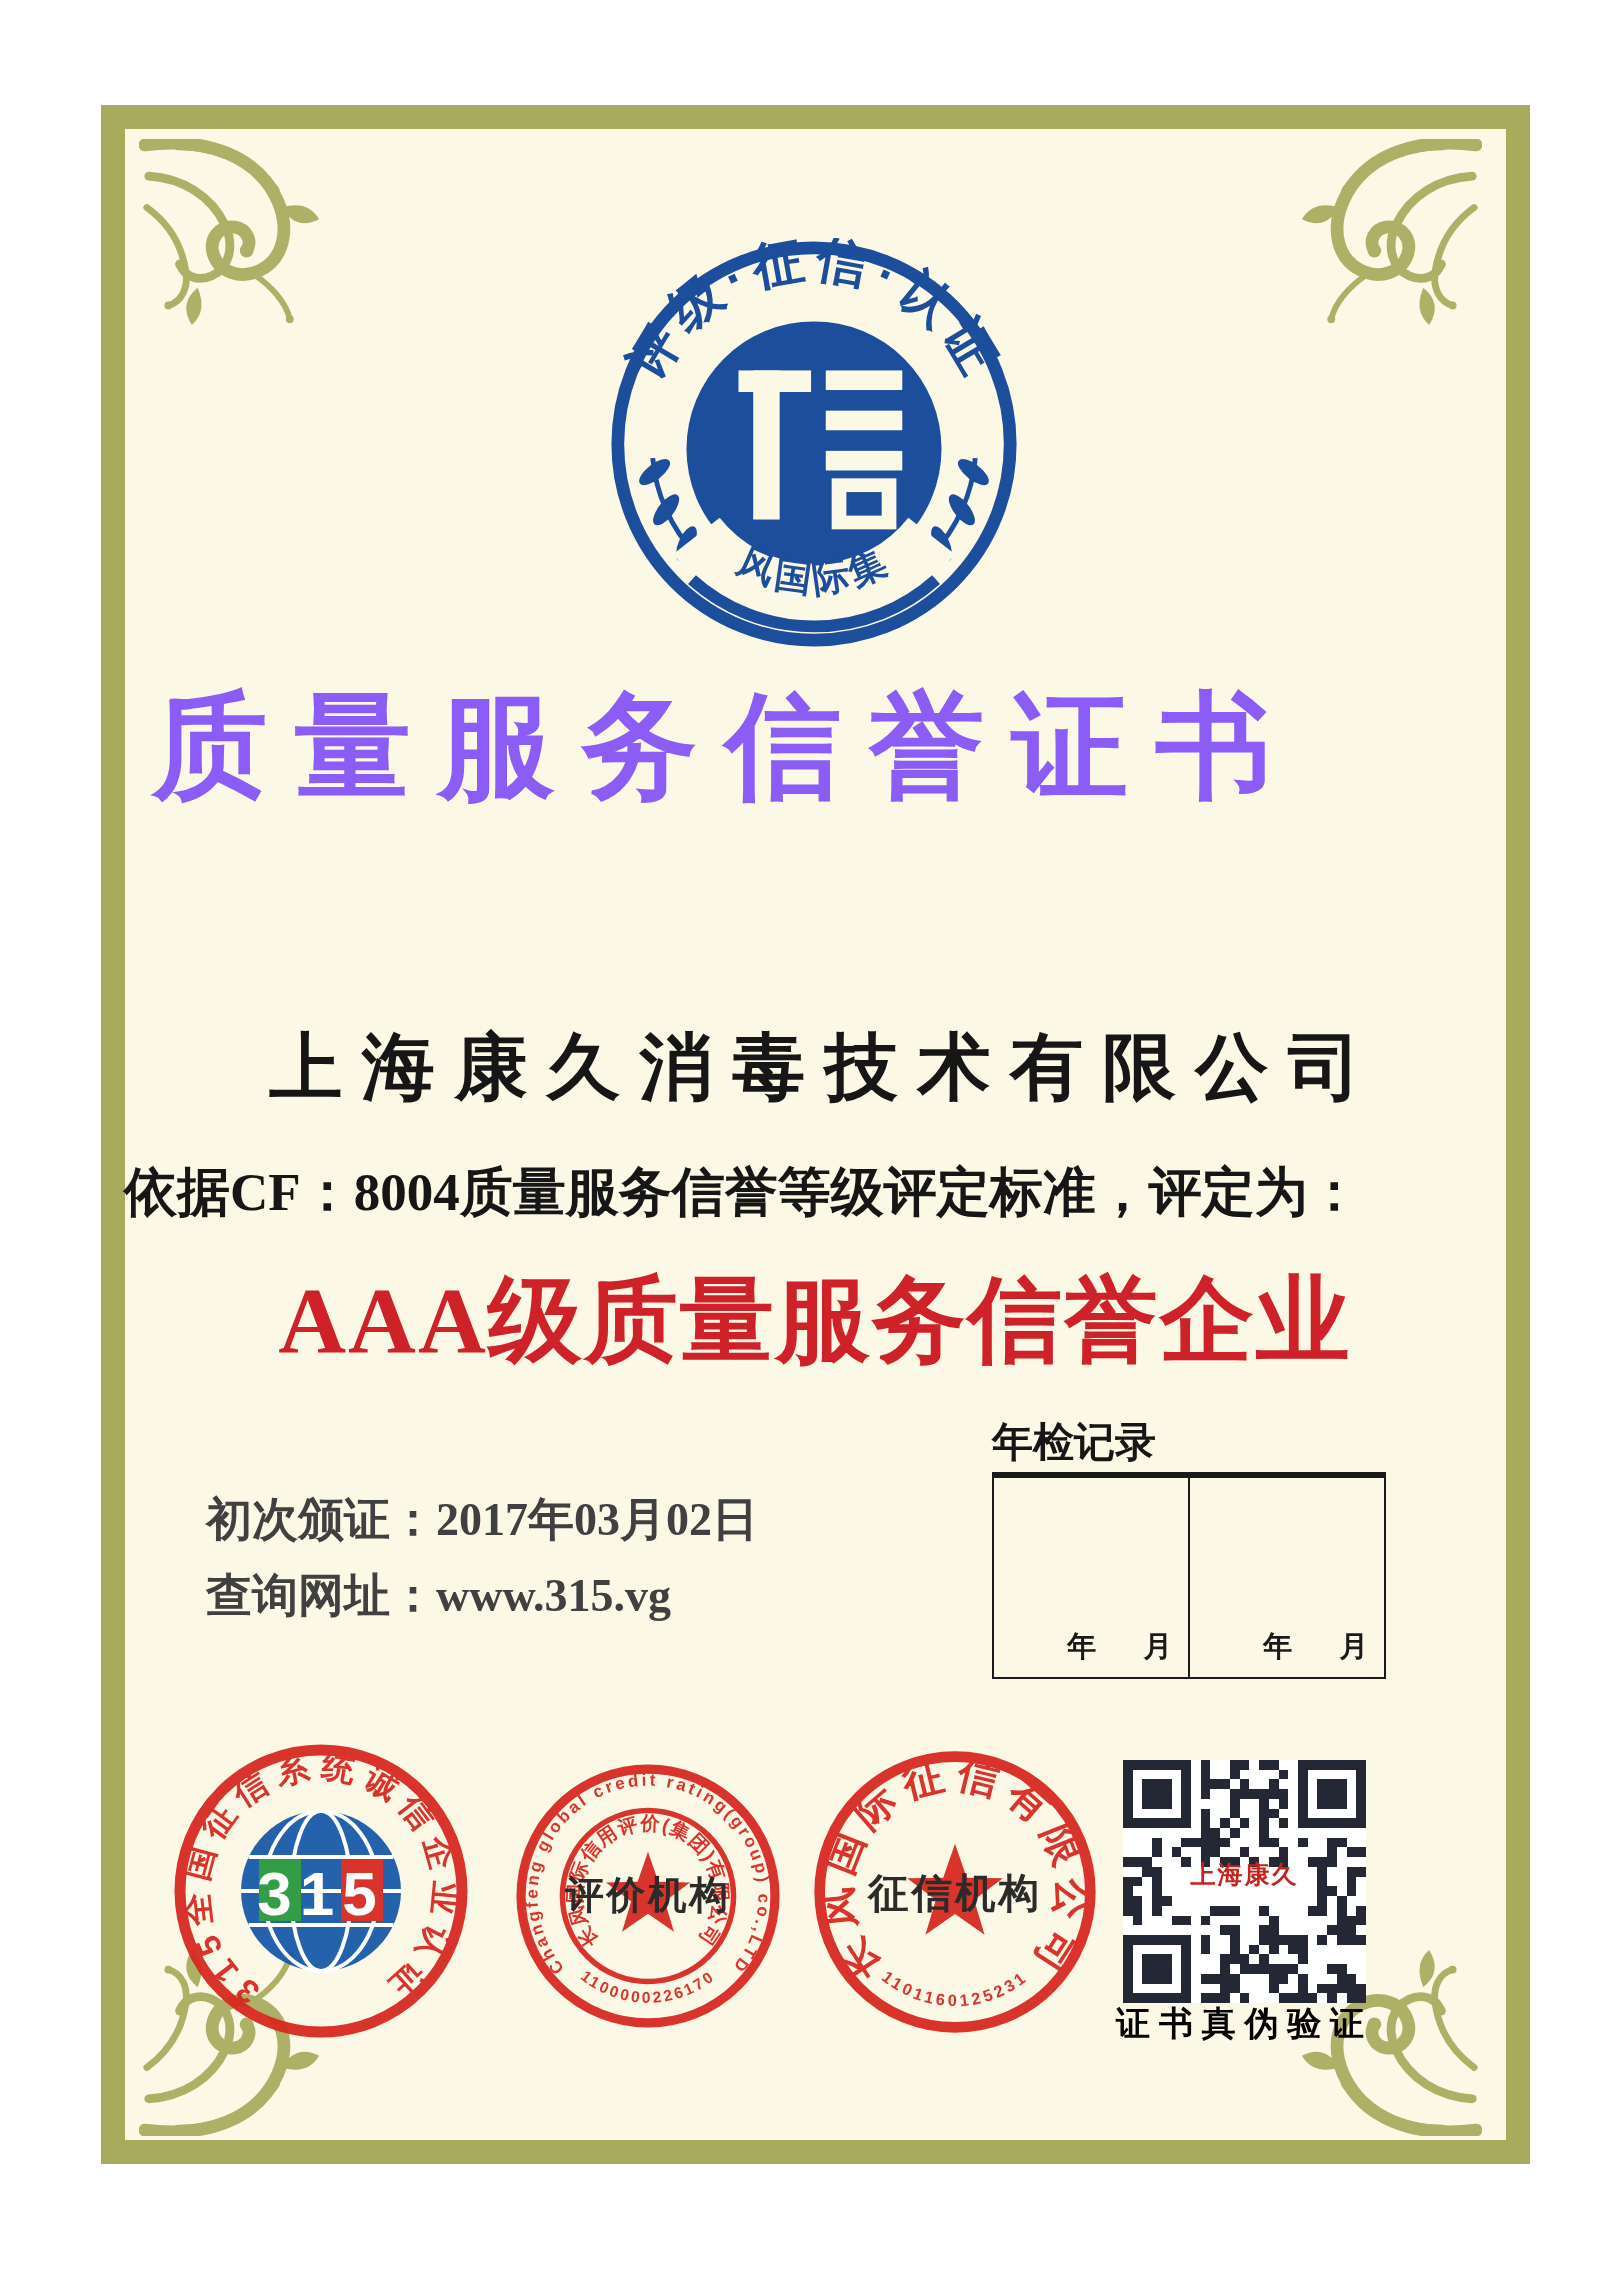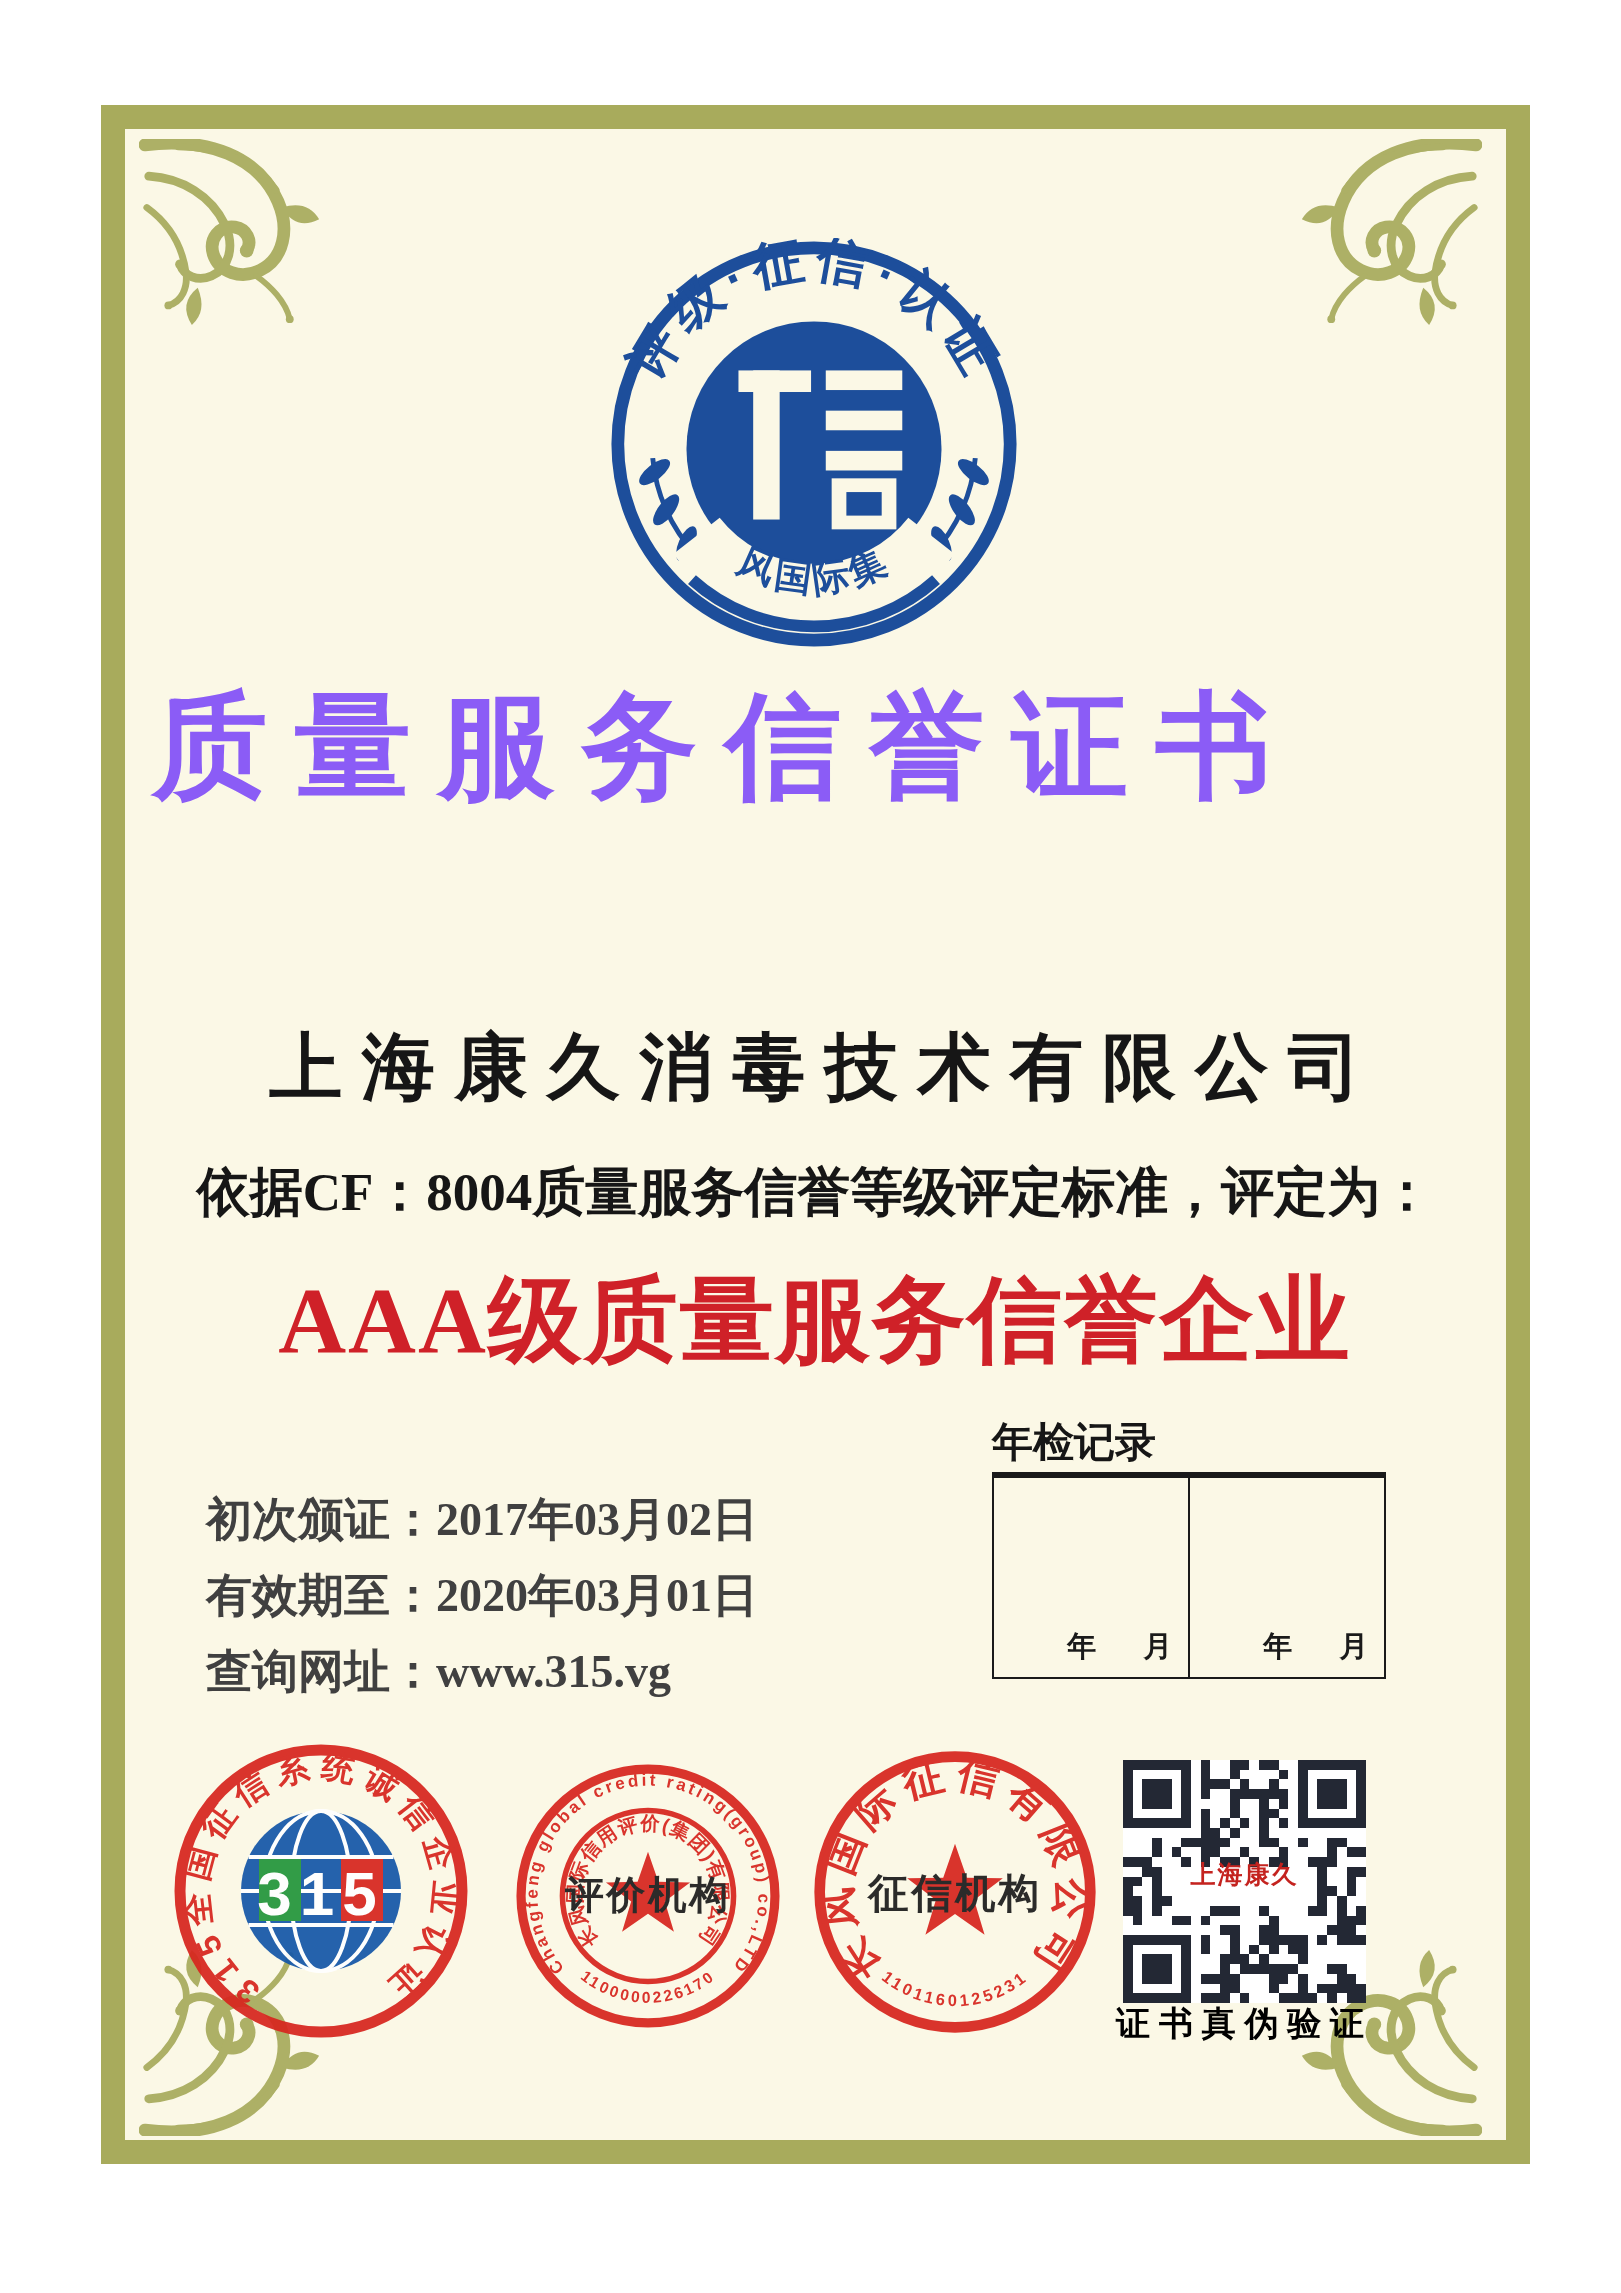--- a/index.html
+++ b/index.html
@@ -13,21 +13,21 @@
   .corner.bl{left:139px;top:1950px;transform:scaleY(-1);}
   .corner.br{left:1296px;top:1950px;transform:scale(-1,-1);}
   .logo{position:absolute;left:608px;top:238px;width:412px;height:412px;}
   .title{position:absolute;left:124px;top:678px;width:1382px;
          font-size:116px;font-weight:900;letter-spacing:27.4px;padding-left:27.4px;box-sizing:border-box;
          line-height:137px;color:#8b5cf6;}
   .credit-line{position:absolute;right:257px;top:863px;font-size:44px;font-weight:bold;
          letter-spacing:1px;color:#1a1a1a;}
   .company{position:absolute;left:124px;top:1019px;width:1382px;text-align:center;
          font-size:73px;font-weight:900;letter-spacing:19.6px;padding-left:19.6px;box-sizing:border-box;color:#161616;}
-  .basis{position:absolute;left:124px;top:1157px;width:1382px;text-align:center;
+  .basis{position:absolute;left:124px;top:1157px;width:1382px;text-align:left;
          font-family:"Liberation Serif",serif;font-size:53px;font-weight:bold;color:#161616;}
   .rating{position:absolute;left:124px;top:1257px;width:1382px;text-align:center;
          font-family:"Liberation Serif",serif;font-size:94px;font-weight:bold;color:#cf2128;letter-spacing:2px;}
   .annual-title{position:absolute;left:992px;top:1415px;font-size:41px;font-weight:900;color:#161616;}
   .annual-table{position:absolute;left:992px;top:1472px;width:394px;height:207px;box-sizing:border-box;
          border:2.9px solid #1a1a1a;border-top:6.9px solid #1a1a1a;display:flex;}
   .annual-cell{flex:1;position:relative;}
   .annual-cell + .annual-cell{border-left:2.9px solid #1a1a1a;}
   .annual-cell .cell-footer{position:absolute;left:0;right:0;bottom:9.8px;display:flex;
          justify-content:flex-end;padding-right:15.7px;gap:47px;
@@ -172,21 +172,20 @@
     <div class="annual-cell">
       <div class="cell-footer">
         <span>年</span>
         <span>月</span>
       </div>
     </div>
   </div>
 
   <div class="info-lines">
     <div>初次颁证：2017年03月02日</div>
-    <div>有效期至：2020年03月01日</div>
     <div>查询网址：www.315.vg</div>
   </div>
 
   <svg class="stamp a" viewBox="0 0 300 300">
     <circle cx="150" cy="150" r="141" fill="none" stroke="#d7261f" stroke-width="11"></circle>
     <path id="arcA" d="M 85.2 242.6 A 113 113 0 1 1 214.8 242.6" fill="none"></path>
     <text font-size="33" font-weight="bold" fill="#d7261f" letter-spacing="9" text-anchor="middle">
       <textPath href="#arcA" startOffset="50%">315全国征信系统诚信企业认证</textPath>
     </text>
     <g>

